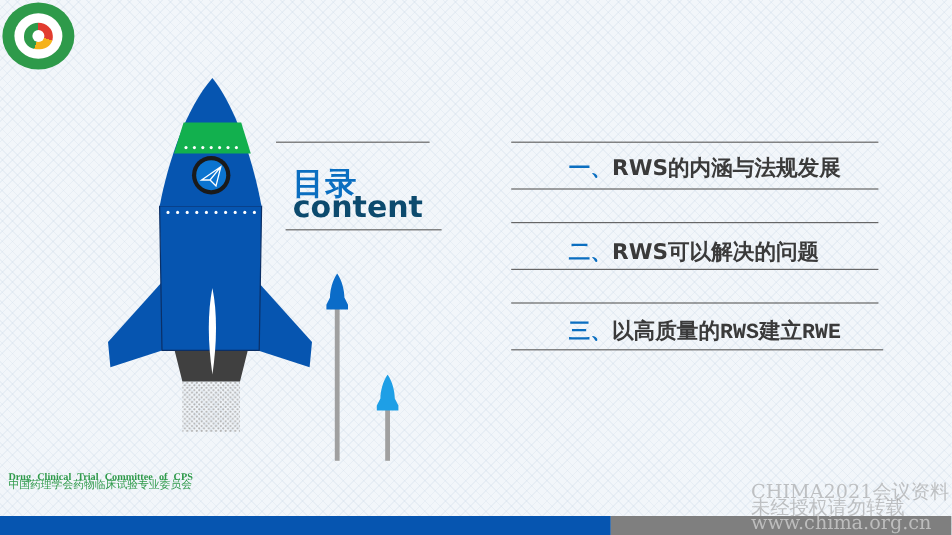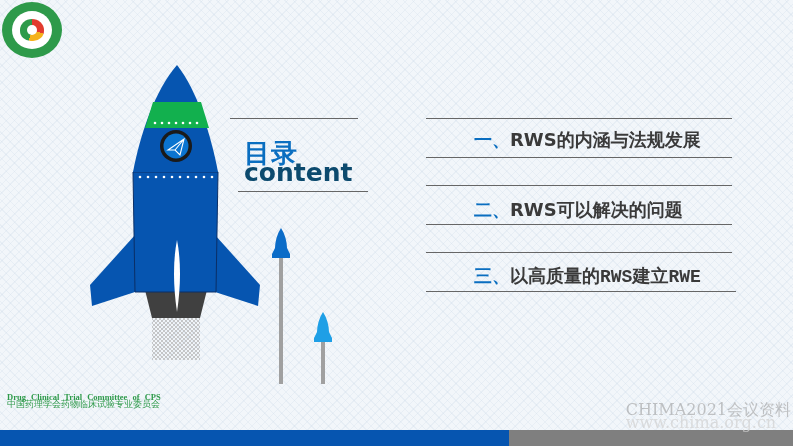--- a/index.html
+++ b/index.html
@@ -146,14 +146,15 @@
 </div>
 <div class="abs toc-line" style="left:426px; top:291px; width:310px;"></div>
 
 <div class="abs footer-cn">中国药理学会药物临床试验专业委员会</div>
 <div class="abs footer-en">Drug Clinical Trial Committee of CPS</div>
 <div class="abs bar-blue"></div>
 <div class="abs bar-grey"></div>
 
 <div class="abs watermark">
   <div>CHIMA2021会议资料</div>
+  <div>未经授权请勿转载</div>
   <div class="wm3">www.chima.org.cn</div>
 </div>
 
 </body></html>

